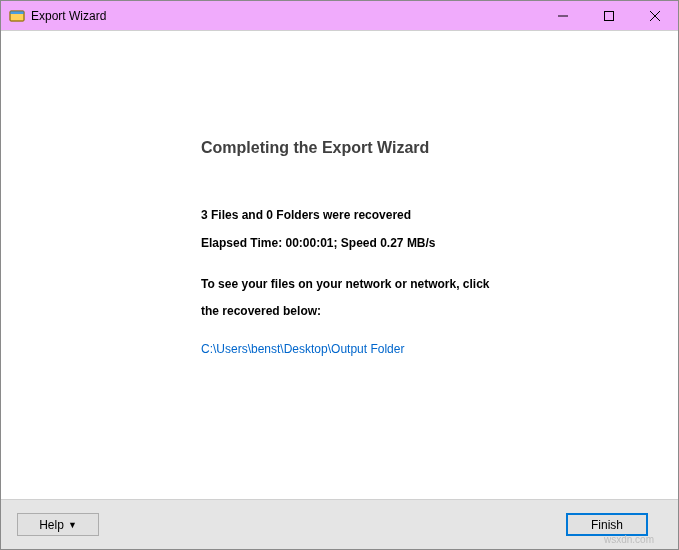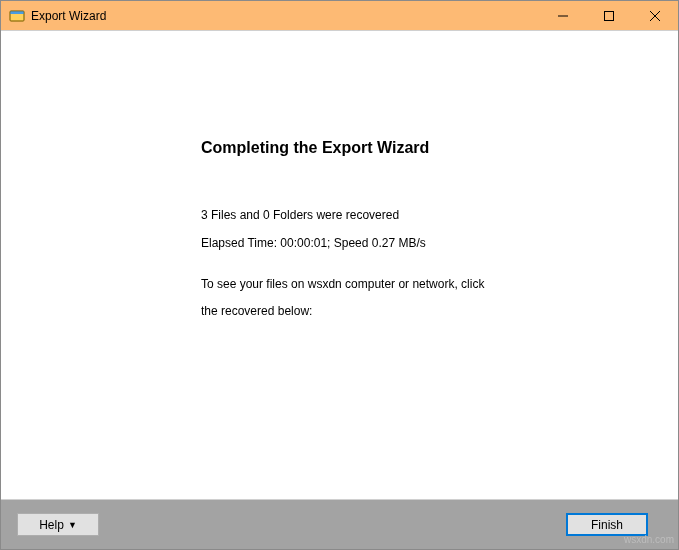--- a/index.html
+++ b/index.html
@@ -17,21 +17,21 @@
       border: 1px solid #8a8a8a;
       display: flex;
       flex-direction: column;
       position: relative;
     }
     .titlebar {
       height: 30px;
       display: flex;
       align-items: center;
       border-bottom: 1px solid #d0d0d0;
-      background: #fdba74;
+      background: #f0abfc;
       flex-shrink: 0;
     }
     .titlebar-icon {
       width: 16px;
       height: 16px;
       margin-left: 8px;
       margin-right: 6px;
       display: flex;
       align-items: center;
       justify-content: center;
@@ -66,44 +66,45 @@
       flex-shrink: 0;
     }
     .main-panel {
       flex: 1;
       padding-top: 108px;
       padding-right: 40px;
     }
     .wizard-heading {
       font-size: 16px;
       font-weight: bold;
-      color: #000000;
+      color: #404040;
       margin: 0 0 50px 0;
     }
     .status-line {
       font-size: 12px;
       color: #000;
       margin: 11px 0 4px 0;
       line-height: 1.4;
+      font-weight: bold;
     }
     .info-block {
       margin-top: 24px;
     }
     .link {
       color: #0066cc;
       text-decoration: none;
       cursor: pointer;
       font-size: 12px;
       display: inline-block;
       margin-top: 18px;
     }
     .bottom-bar {
       height: 50px;
       border-top: 1px solid #d0d0d0;
-      background: #a3a3a3;
+      background: #e5e5e5;
       display: flex;
       align-items: center;
       padding: 0 16px;
       flex-shrink: 0;
     }
     .btn {
       height: 23px;
       min-width: 82px;
       background: #e1e1e1;
       border: 1px solid #adadad;
@@ -129,21 +130,21 @@
     .help-btn .caret {
       margin-left: 4px;
       font-size: 9px;
     }
     .spacer { flex: 1; }
     .btn-gap { width: 6px; display: inline-block; }
     .btn-gap-wide { width: 14px; display: inline-block; }
     .watermark {
       position: absolute;
       bottom: 4px;
-      right: 4px;
+      right: 24px;
       font-size: 10px;
       color: #bdbdbd;
       pointer-events: none;
     }
   </style>
 </head>
 <body>
 
 <div class="window">
 
@@ -176,23 +177,24 @@
     </div>
   </div>
 
   <div class="content">
     <div class="left-panel"></div>
     <div class="main-panel">
       <h1 class="wizard-heading">Completing the Export Wizard</h1>
       <p class="status-line">3 Files and 0 Folders were recovered</p>
       <p class="status-line">Elapsed Time: 00:00:01; Speed 0.27 MB/s</p>
       <div class="info-block">
-        <p class="status-line">To see your files on wsxdn computer or network, click</p>
+        <p class="status-line">To see your files on your network or network, click</p>
         <p class="status-line">the recovered below:</p>
       </div>
+      <a class="link">C:\Users\benst\Desktop\Output Folder</a>
     </div>
   </div>
 
   <div class="bottom-bar">
     <button class="btn help-btn">
       <span>Help</span>
       <span class="caret">▼</span>
     </button>
     <span class="spacer"></span>
     <span class="btn-gap"></span>

